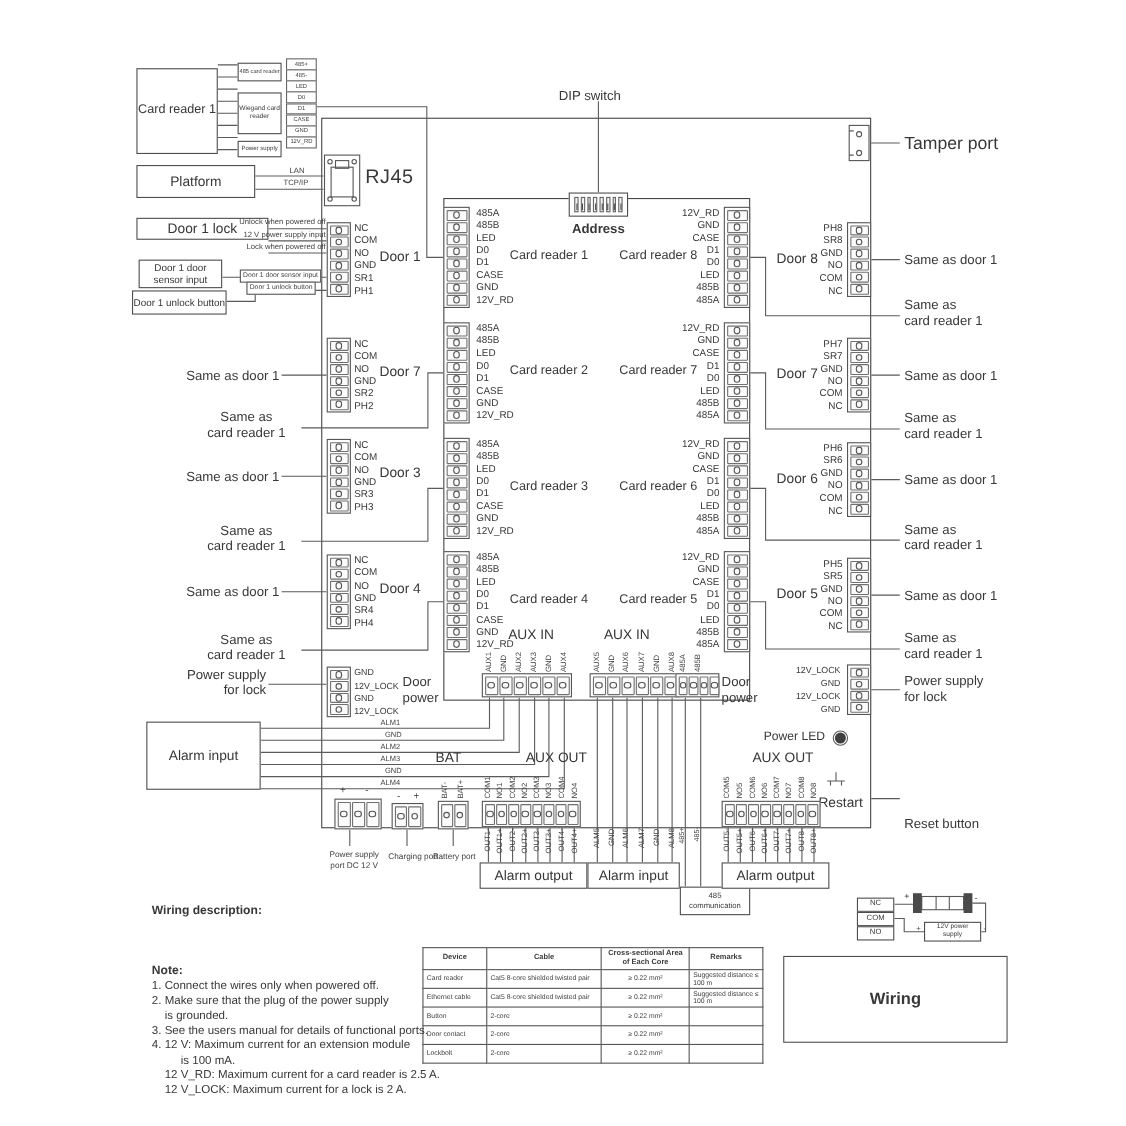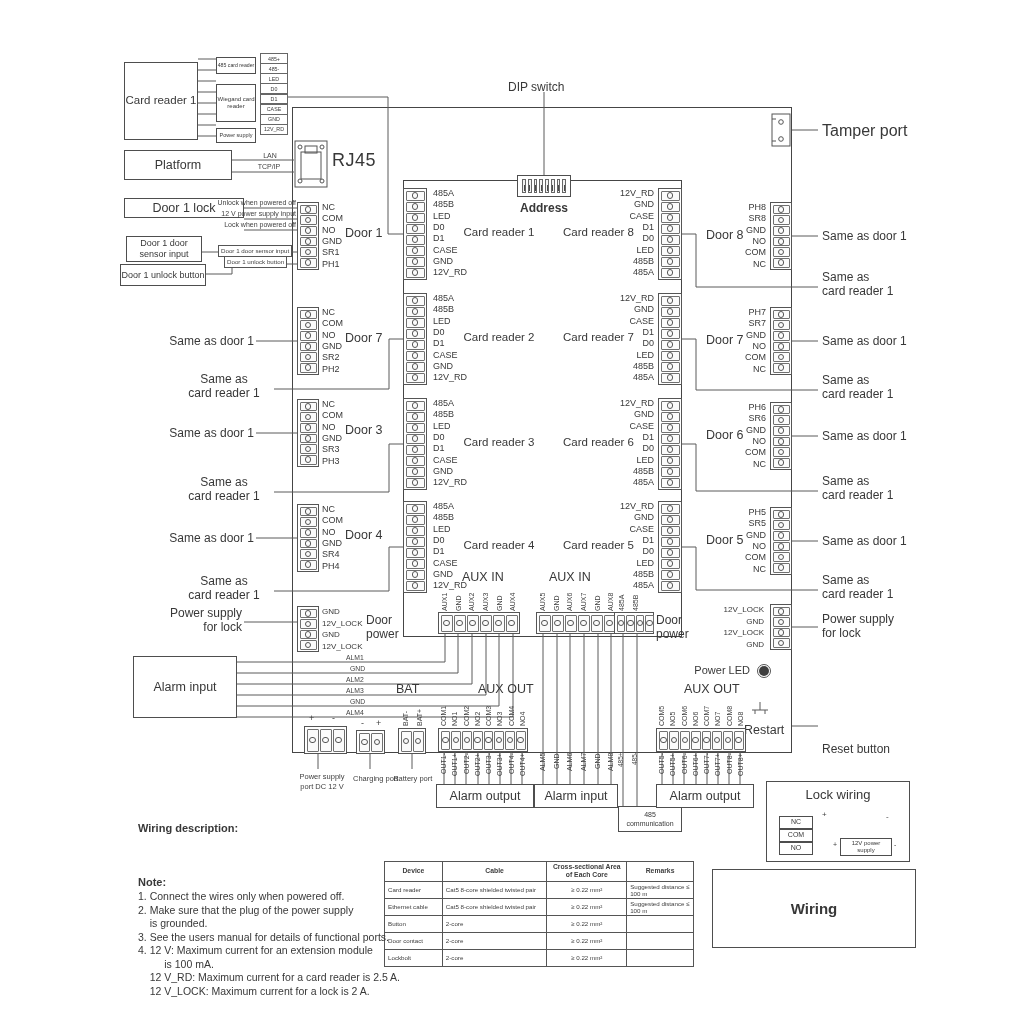--- a/index.html
+++ b/index.html
@@ -752,23 +752,20 @@
       <span>OUT6+</span>
       <span>OUT7-</span>
       <span>OUT7+</span>
       <span>OUT8-</span>
       <span>OUT8+</span>
     </div>
   <div class="bx" style="left:656px;top:784px;width:98px;height:24px;font-size:12.5px">
       <span>Alarm output</span>
     </div>
 
-  <div class="bx" style="left:766px;top:781px;width:144px;height:81px;align-items:flex-start;justify-content:center;padding-top:5px;font-size:13px">
-      <span>Lock wiring</span>
-    </div>
   <div class="bx" style="left:779px;top:816px;width:34px;height:13px;font-size:7px">
       <span>NC</span>
     </div>
   <div class="bx" style="left:779px;top:829px;width:34px;height:13px;font-size:7px">
       <span>COM</span>
     </div>
   <div class="bx" style="left:779px;top:842px;width:34px;height:13px;font-size:7px">
       <span>NO</span>
     </div>
   <div class="wlbl" style="left:822px;top:810px;font-size:8px">+</div>

